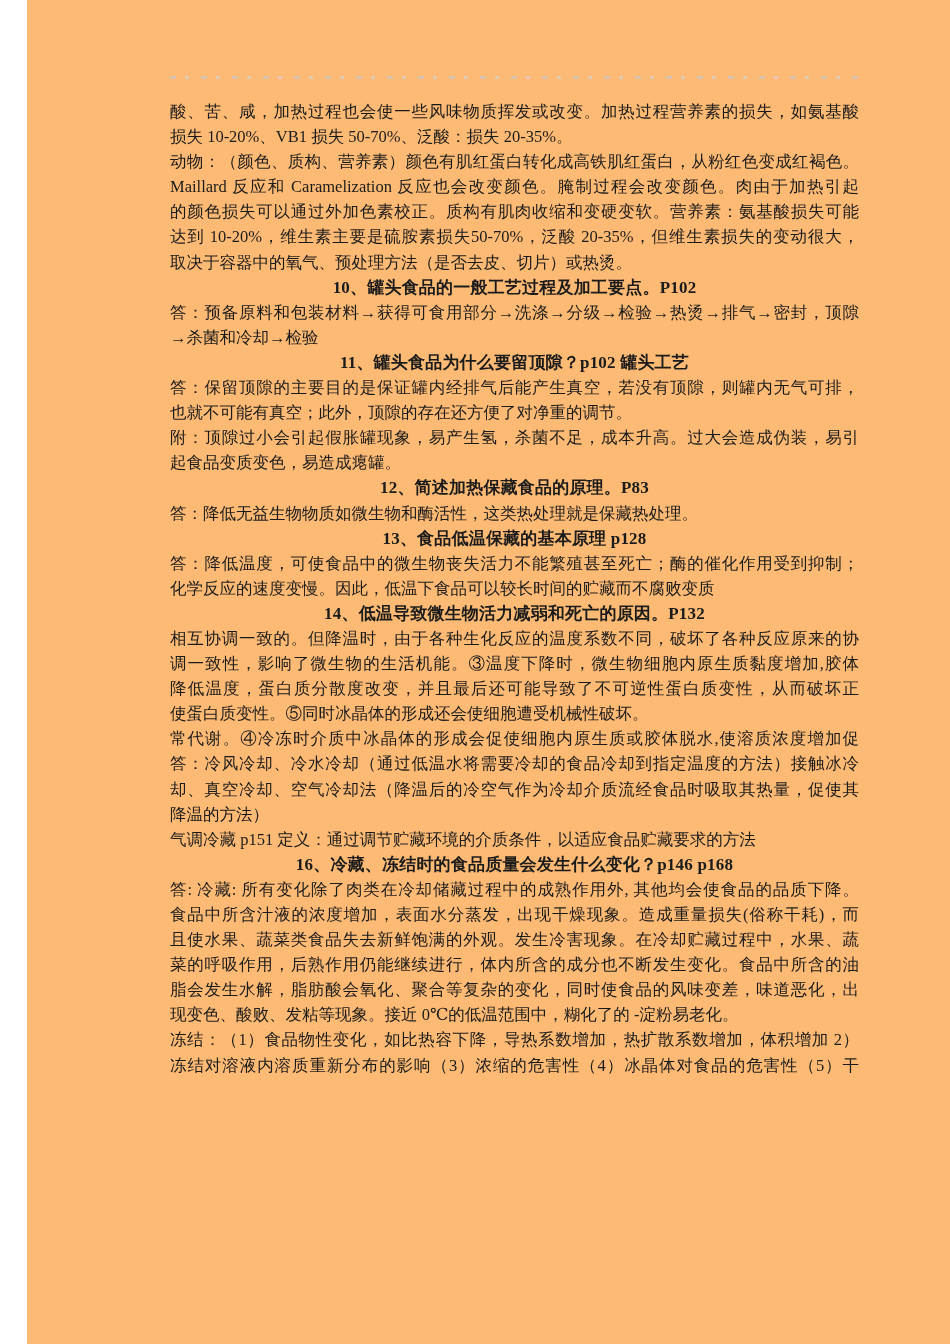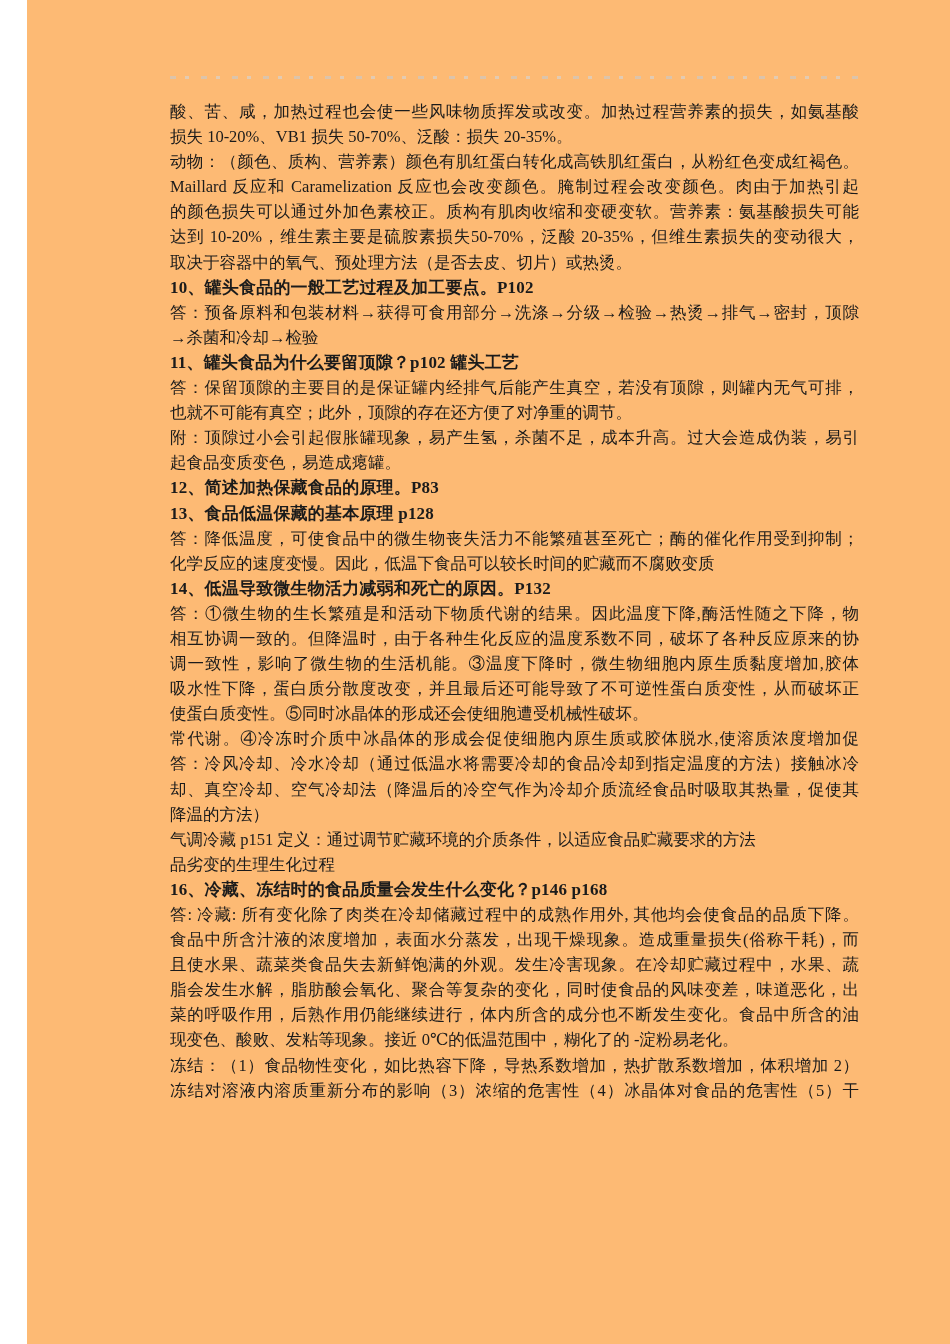--- a/index.html
+++ b/index.html
@@ -44,20 +44,21 @@
     min-height: 25.1px;
   }
   .line.fill {
     text-align: justify;
     text-align-last: justify;
   }
   .line.bold {
     font-weight: bold;
     font-size: 17px;
     letter-spacing: 0.2px;
+    text-align: center;
   }
 </style>
 </head>
 <body>
 
 <div class="page">
   <div class="remnant"></div>
   <div class="textblock" id="textblock">
       <div class="line fill">酸、苦、咸，加热过程也会使一些风味物质挥发或改变。加热过程营养素的损失，如氨基酸</div>
       <div class="line">损失 10-20%、VB1 损失 50-70%、泛酸：损失 20-35%。</div>
@@ -68,38 +69,37 @@
       <div class="line">取决于容器中的氧气、预处理方法（是否去皮、切片）或热烫。</div>
       <div class="line bold">10、罐头食品的一般工艺过程及加工要点。P102</div>
       <div class="line fill">答：预备原料和包装材料→获得可食用部分→洗涤→分级→检验→热烫→排气→密封，顶隙</div>
       <div class="line">→杀菌和冷却→检验</div>
       <div class="line bold">11、罐头食品为什么要留顶隙？p102 罐头工艺</div>
       <div class="line fill">答：保留顶隙的主要目的是保证罐内经排气后能产生真空，若没有顶隙，则罐内无气可排，</div>
       <div class="line">也就不可能有真空；此外，顶隙的存在还方便了对净重的调节。</div>
       <div class="line fill">附：顶隙过小会引起假胀罐现象，易产生氢，杀菌不足，成本升高。过大会造成伪装，易引</div>
       <div class="line">起食品变质变色，易造成瘪罐。</div>
       <div class="line bold">12、简述加热保藏食品的原理。P83</div>
+      <div class="line">答：降低无益生物物质如微生物和酶活性，这类热处理就是保藏热处理。</div>
       <div class="line bold">13、食品低温保藏的基本原理 p128</div>
       <div class="line fill">答：降低温度，可使食品中的微生物丧失活力不能繁殖甚至死亡；酶的催化作用受到抑制；</div>
       <div class="line">化学反应的速度变慢。因此，低温下食品可以较长时间的贮藏而不腐败变质</div>
       <div class="line bold">14、低温导致微生物活力减弱和死亡的原因。P132</div>
-      <div class="line fill">答：①微生物的生长繁殖是和活动下物质代谢的结果。因此温度下降,酶活性随之下降，物</div>
       <div class="line fill">相互协调一致的。但降温时，由于各种生化反应的温度系数不同，破坏了各种反应原来的协</div>
       <div class="line fill">调一致性，影响了微生物的生活机能。③温度下降时，微生物细胞内原生质黏度增加,胶体</div>
-      <div class="line fill">吸水性下降，蛋白质分散度改变，并且最后还可能导致了不可逆性蛋白质变性，从而破坏正</div>
+      <div class="line fill">降低温度，蛋白质分散度改变，并且最后还可能导致了不可逆性蛋白质变性，从而破坏正</div>
       <div class="line">使蛋白质变性。⑤同时冰晶体的形成还会使细胞遭受机械性破坏。</div>
       <div class="line fill">常代谢。④冷冻时介质中冰晶体的形成会促使细胞内原生质或胶体脱水,使溶质浓度增加促</div>
       <div class="line fill">答：冷风冷却、冷水冷却（通过低温水将需要冷却的食品冷却到指定温度的方法）接触冰冷</div>
       <div class="line fill">却、真空冷却、空气冷却法（降温后的冷空气作为冷却介质流经食品时吸取其热量，促使其</div>
       <div class="line">降温的方法）</div>
       <div class="line">气调冷藏 p151 定义：通过调节贮藏环境的介质条件，以适应食品贮藏要求的方法</div>
-      <div class="line">品劣变的生理生化过程</div>
       <div class="line bold">16、冷藏、冻结时的食品质量会发生什么变化？p146 p168</div>
       <div class="line fill">答: 冷藏: 所有变化除了肉类在冷却储藏过程中的成熟作用外, 其他均会使食品的品质下降。</div>
       <div class="line fill">食品中所含汁液的浓度增加，表面水分蒸发，出现干燥现象。造成重量损失(俗称干耗)，而</div>
       <div class="line fill">且使水果、蔬菜类食品失去新鲜饱满的外观。发生冷害现象。在冷却贮藏过程中，水果、蔬</div>
+      <div class="line fill">菜的呼吸作用，后熟作用仍能继续进行，体内所含的成分也不断发生变化。食品中所含的油</div>
       <div class="line fill">脂会发生水解，脂肪酸会氧化、聚合等复杂的变化，同时使食品的风味变差，味道恶化，出</div>
-      <div class="line fill">菜的呼吸作用，后熟作用仍能继续进行，体内所含的成分也不断发生变化。食品中所含的油</div>
       <div class="line">现变色、酸败、发粘等现象。接近 0℃的低温范围中，糊化了的  -淀粉易老化。</div>
       <div class="line fill">冻结：（1）食品物性变化，如比热容下降，导热系数增加，热扩散系数增加，体积增加 2）</div>
       <div class="line fill">冻结对溶液内溶质重新分布的影响（3）浓缩的危害性（4）冰晶体对食品的危害性（5）干</div>
     </div>
 </div>
 
 </body></html>

